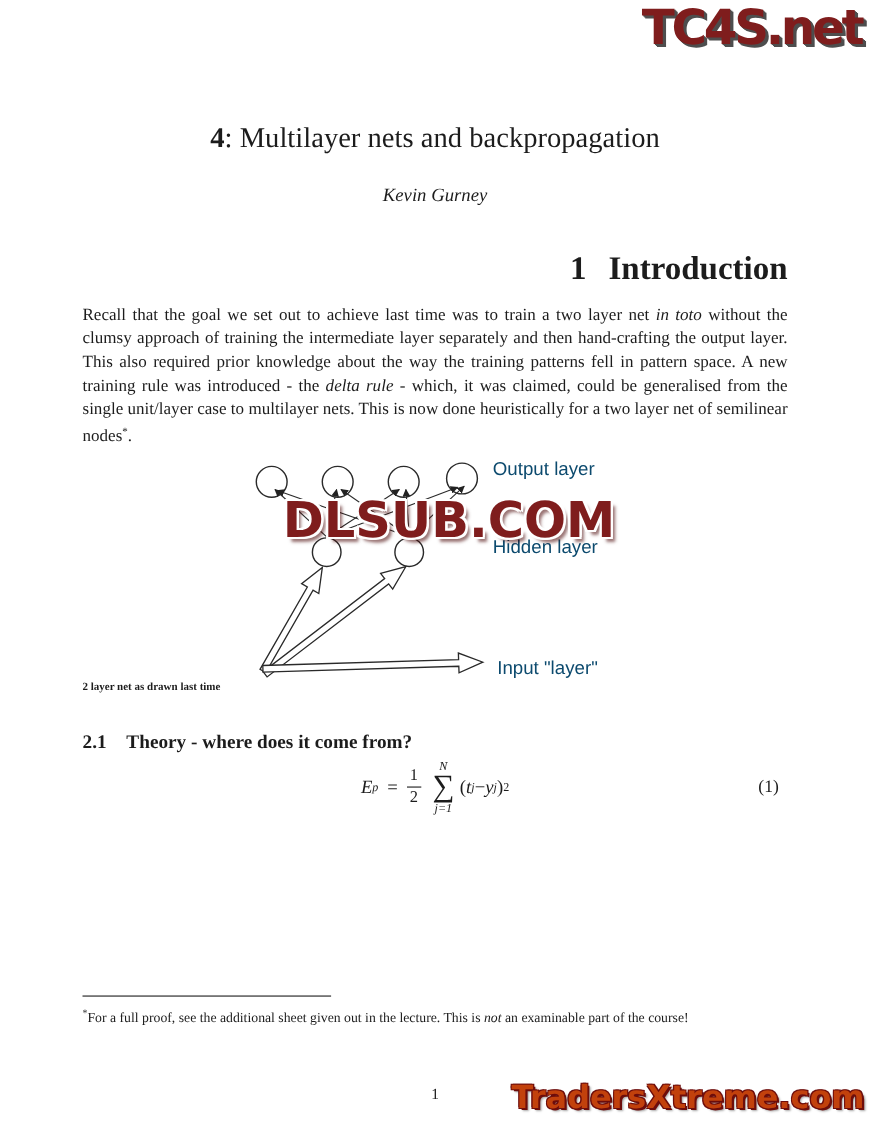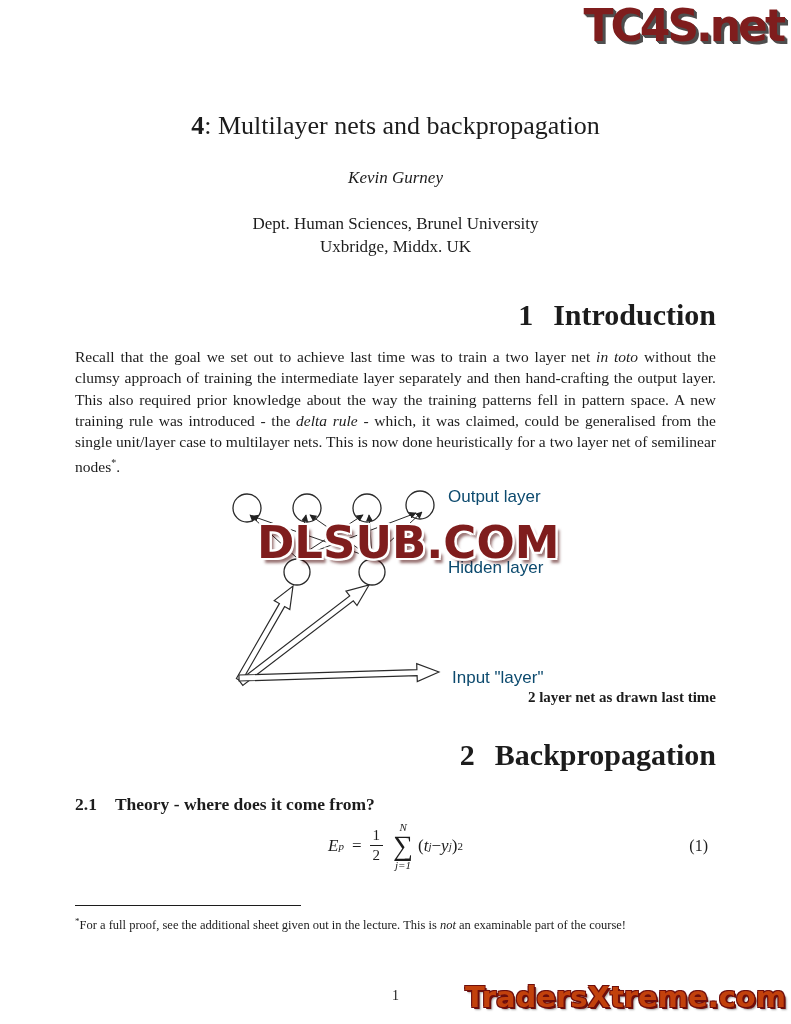--- a/index.html
+++ b/index.html
@@ -60,21 +60,21 @@
   .figure { position:relative; margin:4px 75px 0; width:641px; height:230px; }
   .figure svg { position:absolute; left:150px; top:0; }
   .fig-label {
     position:absolute;
     font-family:Liberation Sans, sans-serif;
     font-size:17px; color:#0c4a6e; white-space:nowrap;
   }
   .lbl-output { left:373px; top:5px; }
   .lbl-hidden { left:373px; top:76px;text-align:right; }
   .lbl-input  { left:377px; top:186px; }
-  .fig-caption { position:absolute; left:0; right:0; top:207px; text-align:right; font-weight:bold; font-size:15px; }
+  .fig-caption { position:absolute; left:0; right:0; top:207px; text-align:left; font-weight:bold; font-size:10px; }
 
   
   .equation { position:relative; margin:6px 75px 0; width:641px; height:50px;
               display:flex; align-items:center; justify-content:center; font-size:17px; }
   .eq-body { display:inline-flex; align-items:center; }
   .eq-body sub { font-size:11px; font-style:italic; }
   .eq-body sup { font-size:11px; }
   .eq-eq { margin:0 8px; }
   .eq-frac { display:inline-block; text-align:center; margin-right:5px; font-size:15px; }
   .eq-frac .num { display:block; border-bottom:1px solid #1c1c1c; padding:0 3px 2px; line-height:1; }
@@ -92,24 +92,20 @@
 </style>
 </head>
 <body>
 
 <div class="page">
 
   <div class="wm-top">TC4S.net</div>
 
   <div class="title"><span class="bold">4</span><span>: Multilayer nets and backpropagation</span></div>
   <div class="author">Kevin Gurney</div>
-  <div class="affil">
-    <div>Dept. Human Sciences, Brunel University</div>
-    <div>Uxbridge, Middx. UK</div>
-  </div>
 
   <div class="h-sec"><span class="num">1</span><span>Introduction</span></div>
 
   <div class="para"><span>Recall that the goal we set out to achieve last time was to train a two layer net </span><span class="it">in toto</span><span> without the clumsy approach of training the intermediate layer separately and then hand-crafting the output layer. This also required prior knowledge about the way the training patterns fell in pattern space. A new training rule was introduced - the </span><span class="it">delta rule</span><span> - which, it was claimed, could be generalised from the single unit/layer case to multilayer nets. This is now done heuristically for a two layer net of semilinear nodes</span><sup>*</sup><span>.</span></div>
 
   <div class="figure">
     <svg width="320" height="215" viewBox="0 0 320 215">
       <defs>
         <marker id="arr" viewBox="0 0 10 10" refX="9" refY="5" markerWidth="7" markerHeight="7" orient="auto">
           <path d="M0,0 L10,5 L0,10 z" fill="#222"></path>
@@ -141,21 +137,20 @@
         <polygon points="214,190 192.3,199.6 192.1,193.7 14.1,199 13.9,193 191.9,187.7 191.7,181.7"></polygon>
       </g>
     </svg>
     <div class="wm-badge">DLSUB.COM</div>
     <div class="fig-label lbl-output">Output layer</div>
     <div class="fig-label lbl-hidden">Hidden layer</div>
     <div class="fig-label lbl-input">Input "layer"</div>
     <div class="fig-caption">2 layer net as drawn last time</div>
   </div>
 
-  <div class="h-sec h-sec2"><span class="num">2</span><span>Backpropagation</span></div>
 
   <div class="h-sub"><span class="num">2.1</span><span>Theory - where does it come from?</span></div>
 
 
   <div class="equation">
     <span class="eq-body">
         <span class="it">E</span>
         <sub>p</sub>
         <span class="eq-eq">=</span>
         <span class="eq-frac">

